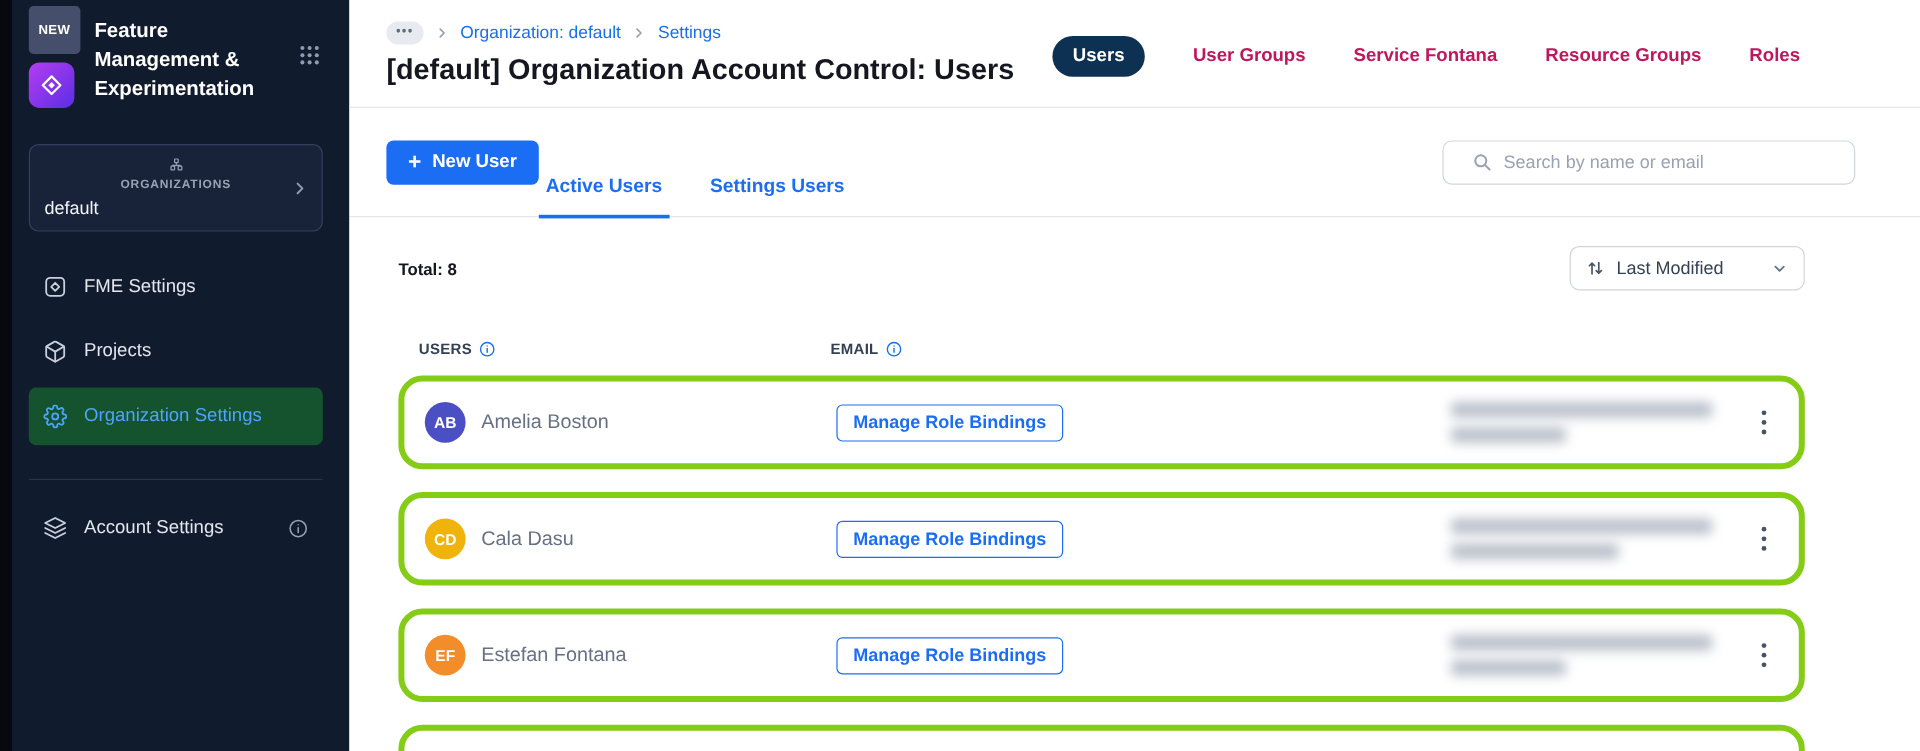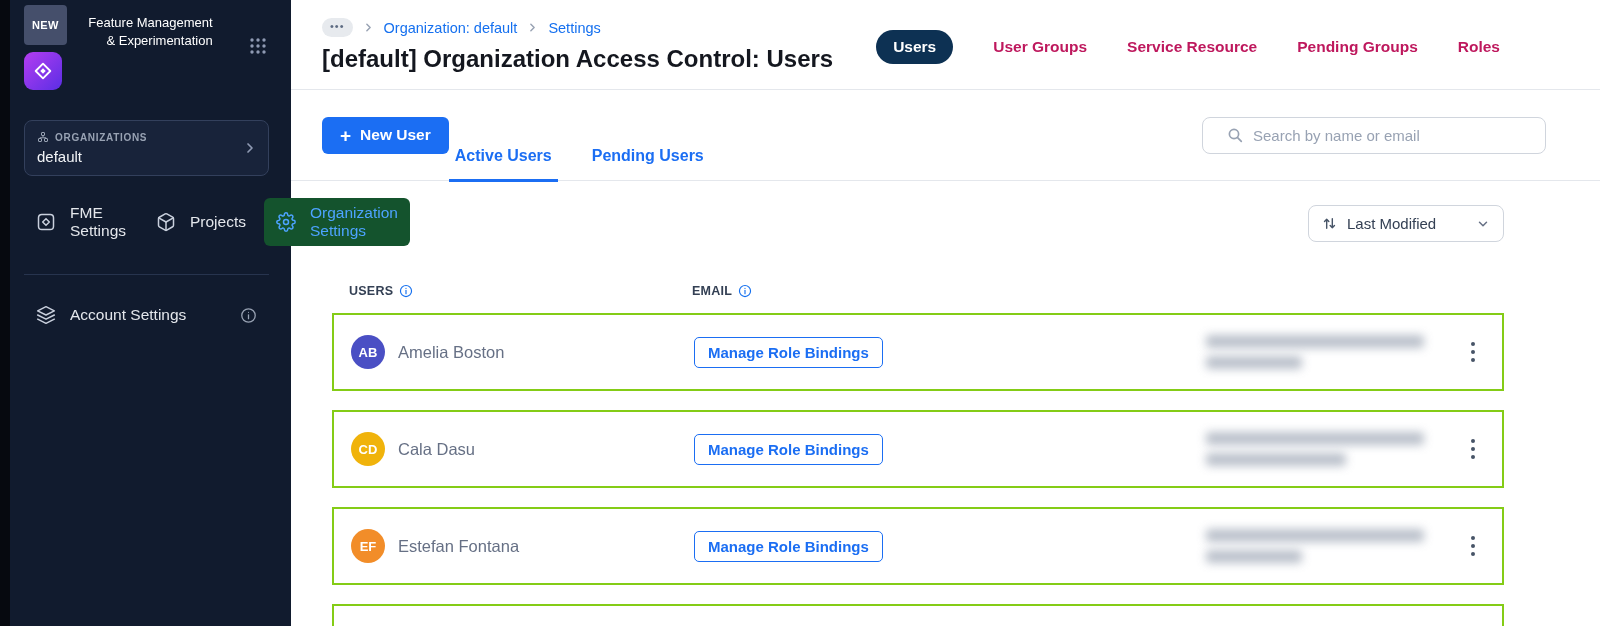--- a/index.html
+++ b/index.html
@@ -22,32 +22,32 @@
   .left-col { display: flex; flex-direction: column; gap: 7px; align-items: flex-start; }
   .new-badge {
     background: #454f6b; color: #fff; font-size: 11px; font-weight: 700;
     padding: 14px 8px; border-radius: 4px; letter-spacing: .03em;
   }
   .logo {
     width: 38px; height: 38px; border-radius: 9px; flex-shrink: 0;
     background: linear-gradient(135deg, #b43df0, #5b2ee5);
     display: flex; align-items: center; justify-content: center;
   }
-  .brand-title { margin-top: 9px; font-size: 13px; font-weight: 400; color: #fff; line-height: 1.4; width: 134px; text-align: right; }
+  .brand-title { margin-top: 9px; font-size: 17px; font-weight: 700; color: #fff; line-height: 1.4; width: 134px; }
   .grid-icon { margin-left: auto; margin-top: 32px; margin-right: 2px; cursor: pointer; }
 
   .org-box {
     margin-top: 30px; width: 100%; border: 1px solid #33405c; background: #18233a;
     border-radius: 8px; padding: 10px 12px; position: relative; cursor: pointer;
   }
-  .org-top { display: flex; gap: 6px; align-items: center; color: #98a2b3; font-size: 10px; font-weight: 700; letter-spacing: .07em; }
+  .org-top { display: flex; gap: 6px; align-items: center; color: #98a2b3; font-size: 10px; font-weight: 700; letter-spacing: .07em; flex-direction: column; }
   .org-val { color: #f2f4f7; font-size: 15px; margin-top: 5px; }
   .org-chev { position: absolute; right: 10px; top: 50%; transform: translateY(-50%); }
 
-  .sb-nav { margin-top: 22px; display: flex; flex-direction: row; gap: 6px; }
+  .sb-nav { margin-top: 22px; display: flex; flex-direction: column; gap: 6px; }
   .nav-item {
     display: flex; align-items: center; gap: 14px; height: 48px;
     padding: 0 12px; font-size: 15.5px; color: #e4e7ec; cursor: pointer; border-radius: 6px;
   }
   .nav-item.active { background: #14532d; color: #4da3ff; }
   .sb-divider { height: 1px; background: #27344e; margin-top: 28px; }
   .account-item { margin-top: 16px; }
   .account-info { margin-left: auto; display: flex; }
 
   
@@ -105,21 +105,21 @@
 
   .cols {
     display: grid; grid-template-columns: 343px 512px 1fr 40px;
     padding: 0 17px; margin-top: 42px; align-items: center;
   }
   .col-h { display: flex; align-items: center; gap: 6px; font-size: 12.5px; font-weight: 700; color: #344054; letter-spacing: .02em; }
 
   .rows { margin-top: 15px; }
   .user-card {
     display: grid; grid-template-columns: 343px 512px 1fr 40px; align-items: center;
-    padding: 0 17px; height: 78px; border: 2px solid #84cc16; border-radius: 0;
+    padding: 0 17px; height: 78px; border: 5px solid #84cc16; border-radius: 20px;
     background: #fff; margin-bottom: 19px;
   }
   .user-card.partial { height: 40px; margin-bottom: 0; }
   .user-cell { display: flex; align-items: center; gap: 13px; }
   .avatar {
     width: 34px; height: 34px; border-radius: 50%; color: #fff; font-weight: 700; font-size: 13px;
     display: flex; align-items: center; justify-content: center; flex-shrink: 0;
   }
   .user-name { font-size: 16.5px; color: #667085; }
   .manage-btn {
@@ -255,39 +255,39 @@
             </svg>
         </span>
         <a class="crumb-link">Organization: default</a>
         <span class="crumb-sep">
           <svg width="13" height="13" viewBox="0 0 16 16" fill="none" stroke="#98a2b3" stroke-width="1.8" stroke-linecap="round" stroke-linejoin="round">
               <polyline points="6 4 10 8 6 12"></polyline>
             </svg>
         </span>
         <a class="crumb-link">Settings</a>
       </div>
-      <h1 class="page-title">[default] Organization Access Control: Users</h1>
+      <h1 class="page-title">[default] Organization Account Control: Users</h1>
 
       <div class="header-tabs">
         <span class="htab active">Users</span>
         <span class="htab">User Groups</span>
-        <span class="htab">Service Resource</span>
-        <span class="htab">Pending Groups</span>
+        <span class="htab">Service Fontana</span>
+        <span class="htab">Resource Groups</span>
         <span class="htab">Roles</span>
       </div>
     </div>
 
     <div class="toolbar">
       <button class="new-user-btn">
         <span class="plus-glyph">+</span>
         <span>New User</span>
       </button>
       <div class="tab-group">
         <span class="ptab active">Active Users</span>
-        <span class="ptab">Pending Users</span>
+        <span class="ptab">Settings Users</span>
       </div>
       <div class="search-box">
         <span>
           <svg width="17" height="17" viewBox="0 0 17 17" fill="none" stroke="#98a2b3" stroke-width="1.7" stroke-linecap="round">
             <circle cx="7" cy="7" r="4.6"></circle>
             <line x1="10.6" y1="10.6" x2="14.3" y2="14.3"></line>
           </svg>
         </span>
         <input type="text" placeholder="Search by name or email" style="">
       </div>

